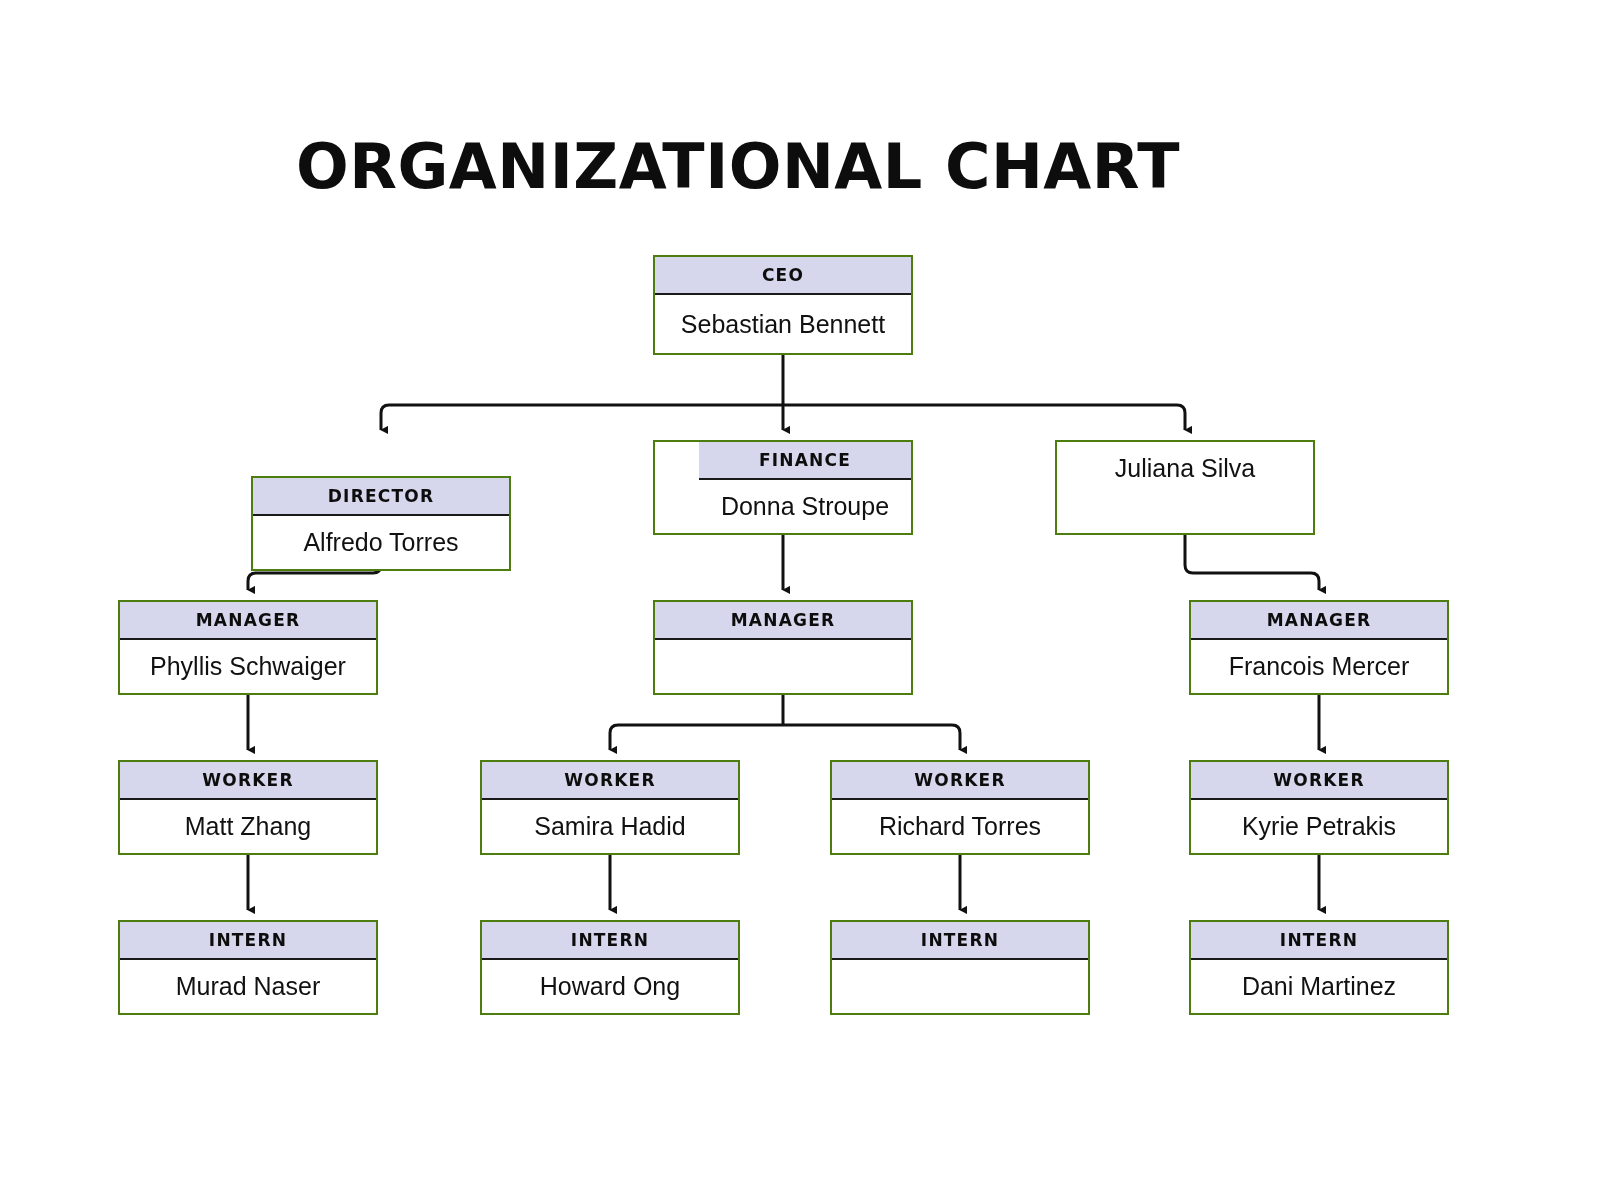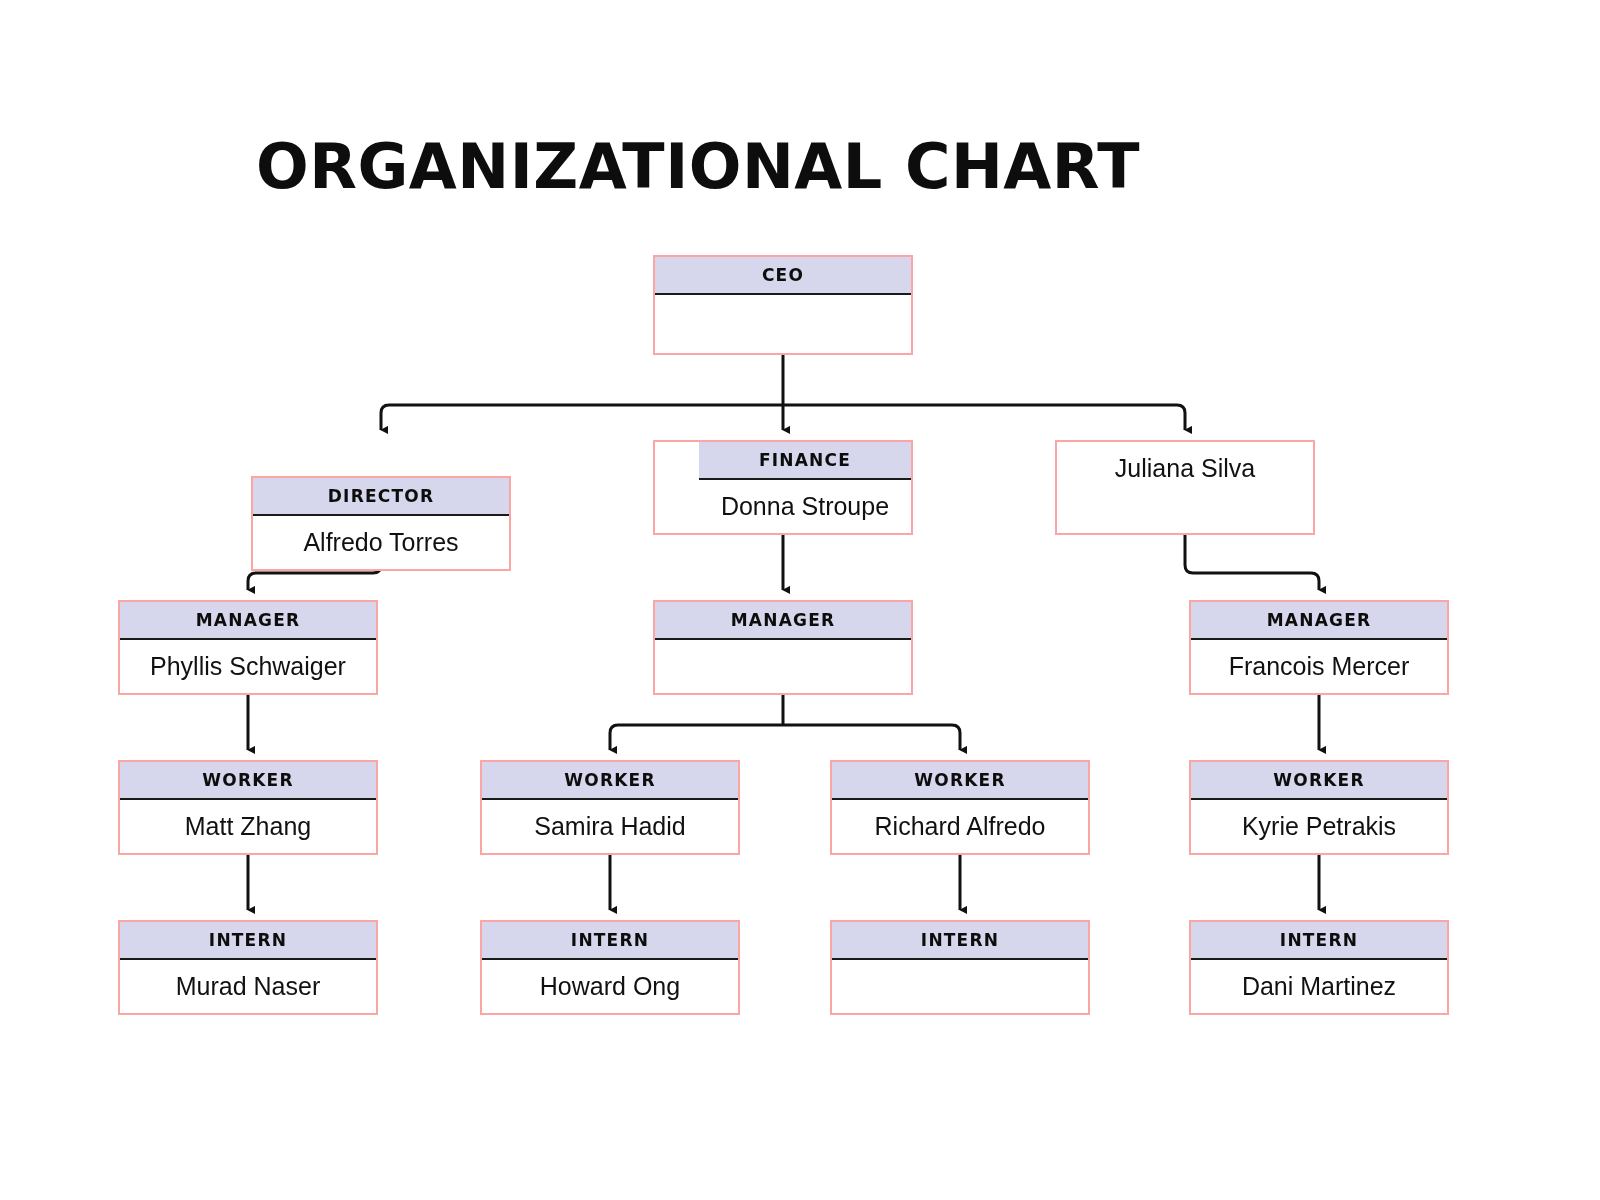--- a/index.html
+++ b/index.html
@@ -24,32 +24,33 @@
     top: 130px;
     left: 0;
     width: 1396px;
     text-align: center;
     font-family: "DejaVu Sans", sans-serif;
     font-weight: 700;
     font-size: 62px;
     letter-spacing: 0.5px;
     color: #0d0d0d;
     white-space: nowrap;
+    padding-left: 40px;
   }
   #org-svg {
     position: absolute;
     top: 0;
     left: 0;
     width: 1600px;
     height: 1200px;
   }
   .node-box {
     position: absolute;
     box-sizing: border-box;
-    border: 2px solid #fca5a5;
+    border: 2px solid #4d7c0f;
     background: #ffffff;
     text-align: right;
   }
   .node-header {
     box-sizing: border-box;
     width: 100%;
     height: 38px;
     background: #d6d6ec;
     border-bottom: 2px solid #1a1a1a;
     display: flex;
@@ -116,20 +117,21 @@
     <path class="connector-path" marker-end="url(#arrowhead)" d="M 1319 695 L 1319 750"></path>
 
     <path class="connector-path" marker-end="url(#arrowhead)" d="M 248 855 L 248 910"></path>
     <path class="connector-path" marker-end="url(#arrowhead)" d="M 610 855 L 610 910"></path>
     <path class="connector-path" marker-end="url(#arrowhead)" d="M 960 855 L 960 910"></path>
     <path class="connector-path" marker-end="url(#arrowhead)" d="M 1319 855 L 1319 910"></path>
   </svg>
 
   <div class="node-box" style="left:653px; top:255px; width:260px; height:100px;">
     <div class="node-header">CEO</div>
+    <div class="node-body">Sebastian Bennett</div>
   </div>
 
   <div class="node-box" style="left:251px; top:440px; width:260px; height:95px;margin-top:36px;">
     <div class="node-header">DIRECTOR</div>
     <div class="node-body">Alfredo Torres</div>
   </div>
 
   <div class="node-box" style="left:653px; top:440px; width:260px; height:95px;padding-left:44px;">
     <div class="node-header">FINANCE</div>
     <div class="node-body">Donna Stroupe</div>
@@ -158,21 +160,21 @@
     <div class="node-body">Matt Zhang</div>
   </div>
 
   <div class="node-box" style="left:480px; top:760px; width:260px; height:95px;">
     <div class="node-header">WORKER</div>
     <div class="node-body">Samira Hadid</div>
   </div>
 
   <div class="node-box" style="left:830px; top:760px; width:260px; height:95px;">
     <div class="node-header">WORKER</div>
-    <div class="node-body">Richard Alfredo</div>
+    <div class="node-body">Richard Torres</div>
   </div>
 
   <div class="node-box" style="left:1189px; top:760px; width:260px; height:95px;">
     <div class="node-header">WORKER</div>
     <div class="node-body">Kyrie Petrakis</div>
   </div>
 
   <div class="node-box" style="left:118px; top:920px; width:260px; height:95px;">
     <div class="node-header">INTERN</div>
     <div class="node-body">Murad Naser</div>

